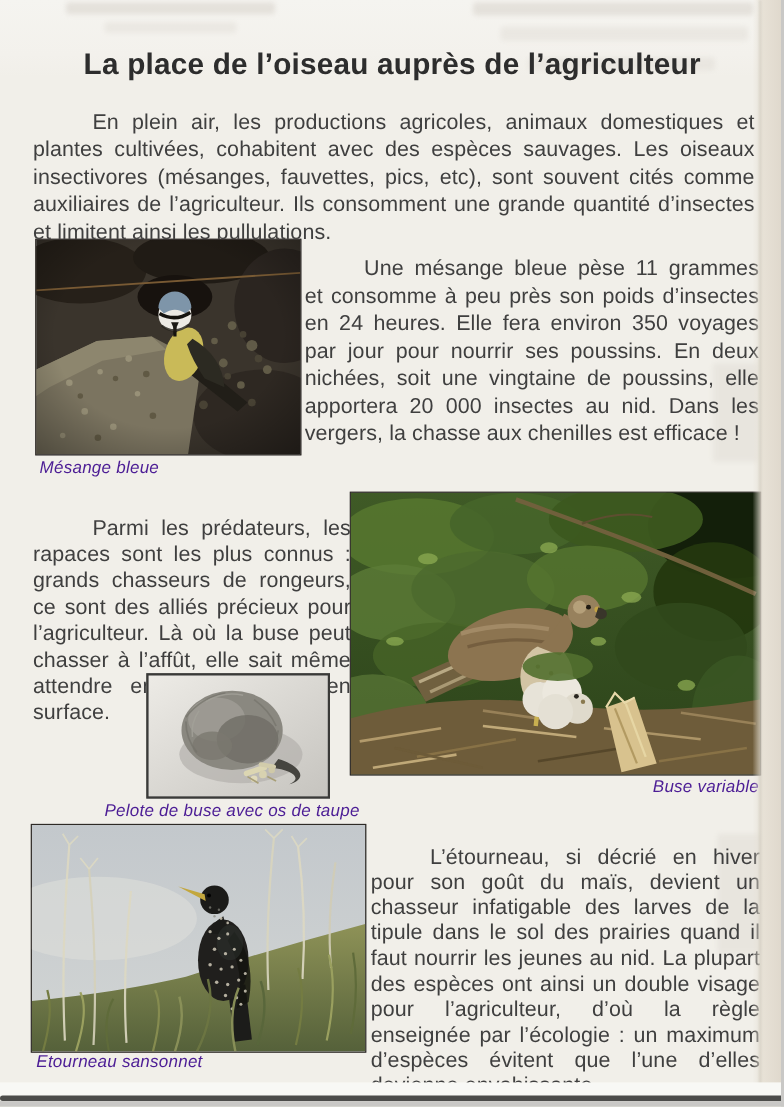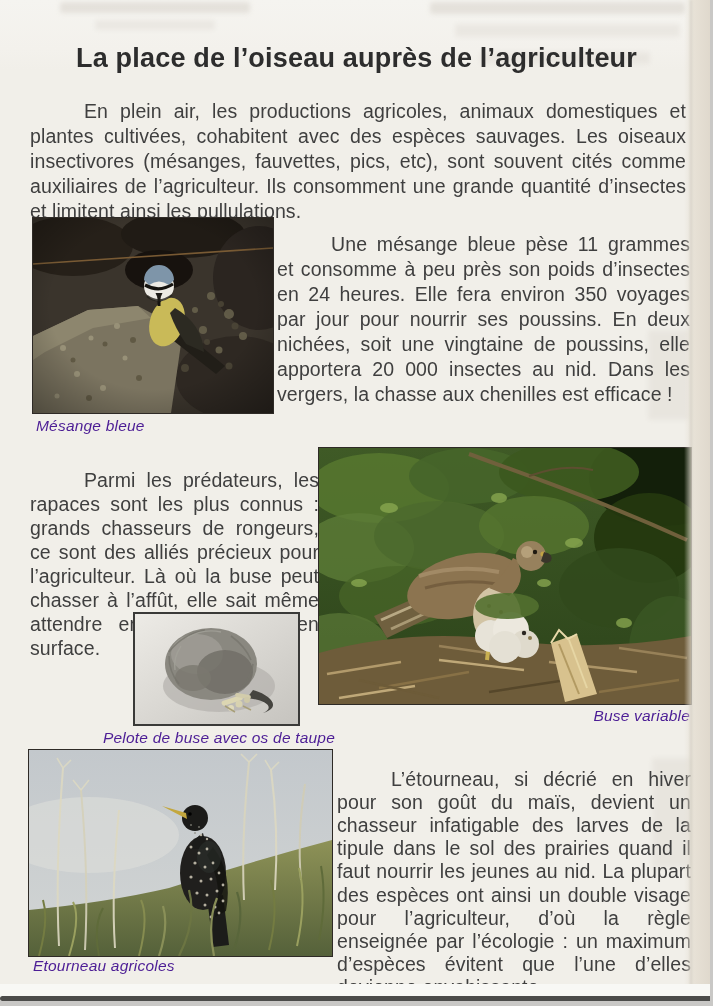--- a/index.html
+++ b/index.html
@@ -237,21 +237,21 @@
       <g>
         <rect x="86" y="84" width="22" height="5" rx="2.5" fill="#dcd6b2" transform="rotate(-18 97 86)"></rect>
         <rect x="100" y="80" width="16" height="4" rx="2" fill="#d2ccab" transform="rotate(10 108 82)"></rect>
         <circle cx="104" cy="90" r="3.5" fill="#d8d2b0"></circle>
           <circle cx="112" cy="86" r="3" fill="#cfc9a8"></circle>
         <circle cx="96" cy="94" r="3" fill="#e0daba"></circle>
         <path d="M90,92 L100,98 M108,92 L116,96" stroke="#a89f78" stroke-width="1.5" fill="none"></path>
       </g>
     </svg>
   </figure>
-  <figcaption class="caption" style="left:95px;top:729px;width:240px;text-align:right;">Pelote de buse avec os de taupe</figcaption>
+  <figcaption class="caption" style="left:95px;top:729px;width:240px;text-align:left;">Pelote de buse avec os de taupe</figcaption>
 
   <figure style="left:28px;top:749px;">
     <svg class="photo" width="303" height="206" viewBox="0 0 303 206" role="img">
       <defs>
         <linearGradient id="e-sky" x1="0" y1="0" x2="0" y2="1">
           <stop offset="0" stop-color="#c3c8cc"></stop>
             <stop offset="1" stop-color="#d2d5d4"></stop>
         </linearGradient>
         <linearGradient id="e-grass" x1="0" y1="0" x2="0" y2="1">
           <stop offset="0" stop-color="#8e9257"></stop>
@@ -320,21 +320,21 @@
         </g>
       </g>
       <g stroke-width="2.2" fill="none" opacity=".95">
         <path d="M150,206 Q168,170 160,140" stroke="#6d7643"></path>
         <path d="M185,206 Q178,172 188,148" stroke="#8c925a"></path>
         <path d="M205,200 Q216,166 208,142" stroke="#59663b"></path>
         <path d="M130,206 Q140,176 134,156" stroke="#8c925a"></path>
       </g>
     </svg>
   </figure>
-  <figcaption class="caption" style="left:33px;top:957px;">Etourneau agricoles</figcaption>
+  <figcaption class="caption" style="left:33px;top:957px;">Etourneau sansonnet</figcaption>
 
   <p class="para indent" style="left:337px;top:748px;width:354px;line-height:23.2px;">L’étourneau, si décrié en hiver pour son goût du maïs, devient un chasseur infatigable des larves de la tipule dans le sol des prairies quand il faut nourrir les jeunes au nid. La plupart des espèces ont ainsi un double visage pour l’agriculteur, d’où la règle enseignée par l’écologie : un maximum d’espèces évitent que l’une d’elles devienne envahissante.</p>
 
   <div class="edge-right"></div>
   <div class="edge-bottom-white"></div>
   <div class="edge-bottom-line"></div>
   <div class="edge-bottom-grey"></div>
 </div>
 
 </body></html>

